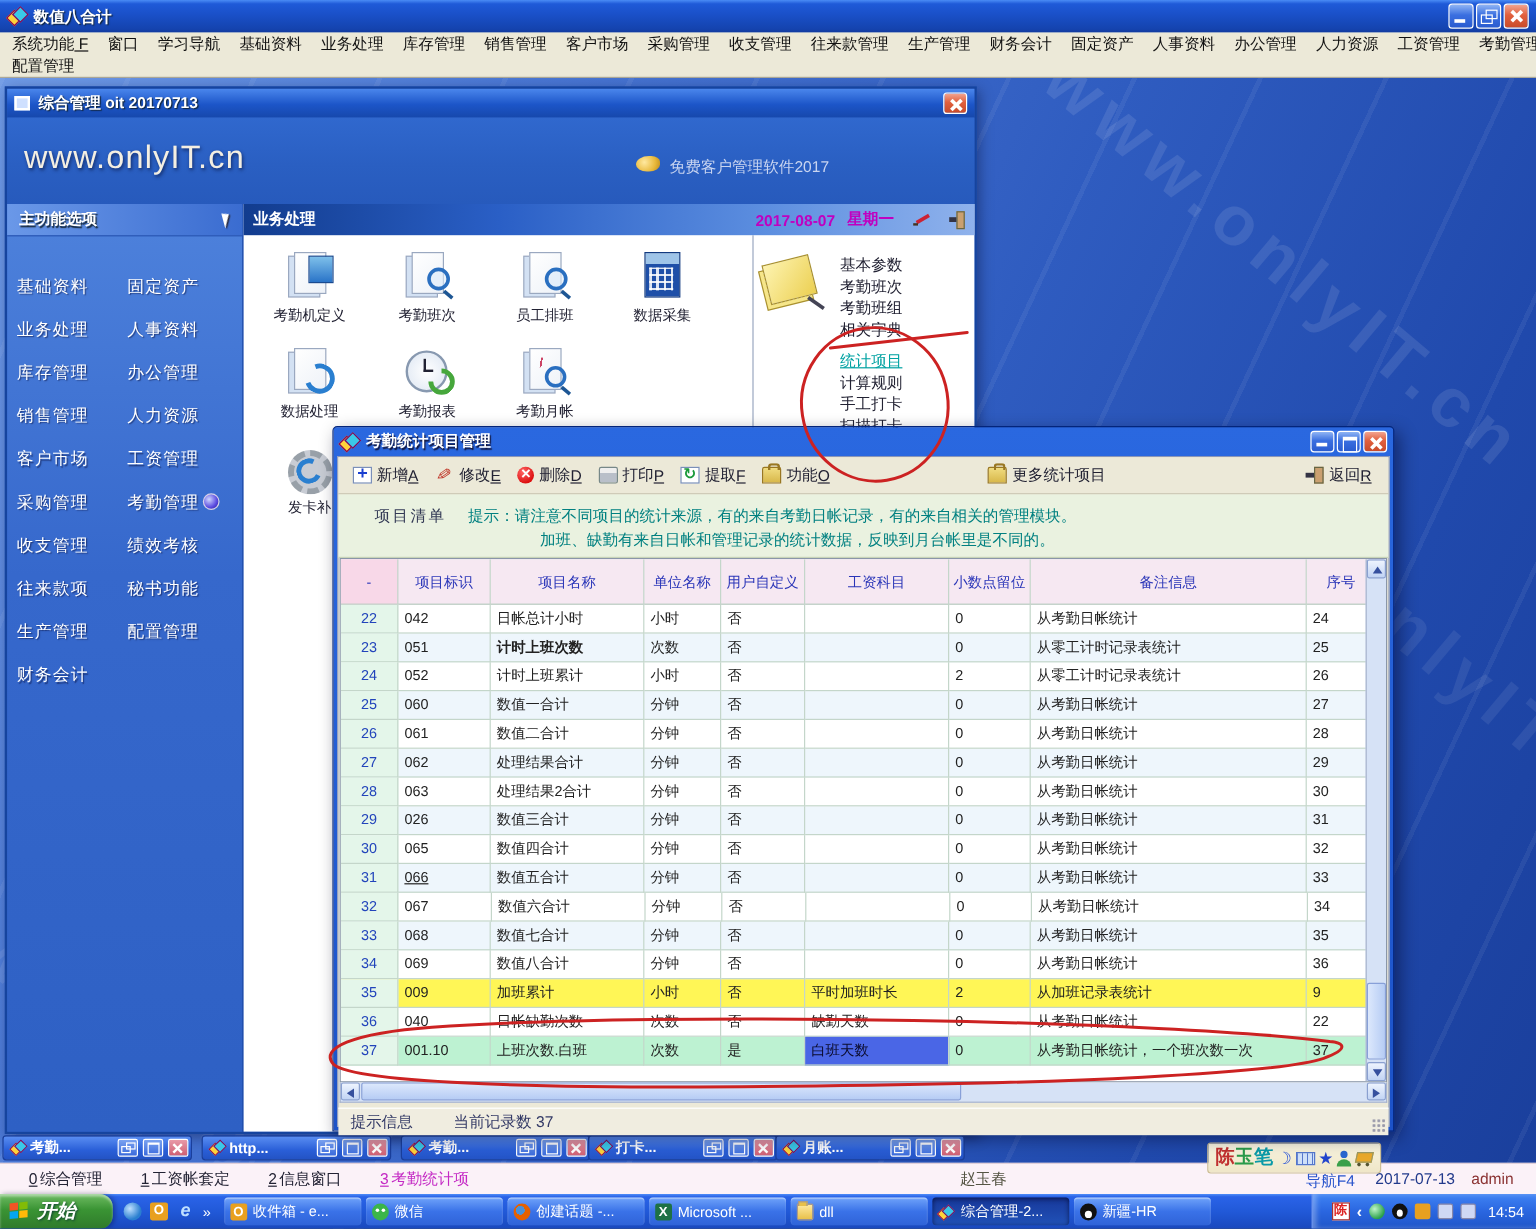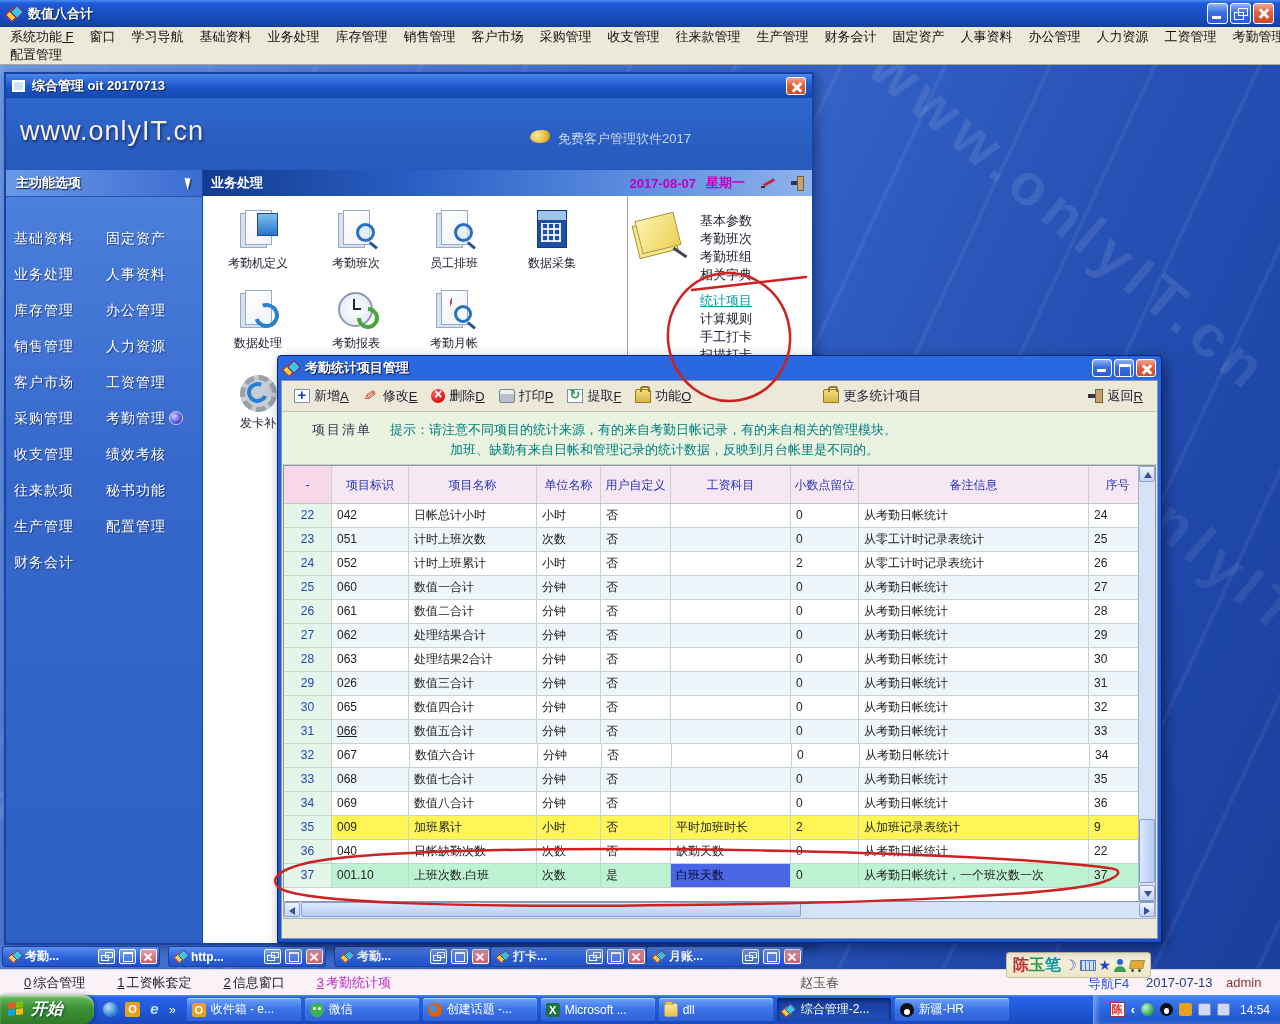--- a/index.html
+++ b/index.html
@@ -524,21 +524,21 @@
               <div class="td" style="width: 64px;">小时</div>
               <div class="td" style="width: 70px;">否</div>
               <div class="td" style="width: 120px;"></div>
               <div class="td" style="width: 68px;">0</div>
               <div class="td" style="width: 230px;">从考勤日帐统计</div>
               <div class="td" style="width: 58px;">24</div>
             </div>
             <div class="tr tr-alt">
               <div class="td td0" style="width: 48px;">23</div>
               <div class="td" style="width: 77px;">051</div>
-              <div class="td" style="width: 128px;">计时上班次数</div>
+              <div class="td" style="width: 128px; font-weight: bold;">计时上班次数</div>
               <div class="td" style="width: 64px;">次数</div>
               <div class="td" style="width: 70px;">否</div>
               <div class="td" style="width: 120px;"></div>
               <div class="td" style="width: 68px;">0</div>
               <div class="td" style="width: 230px;">从零工计时记录表统计</div>
               <div class="td" style="width: 58px;">25</div>
             </div>
             <div class="tr ">
               <div class="td td0" style="width: 48px;">24</div>
               <div class="td" style="width: 77px;">052</div>
@@ -705,20 +705,25 @@
         </div>
       </div>
       <div class="hscroll">
         <span class="hs-btn hs-left">
             <i class="tri tri-left"></i>
           </span>
         <span class="hs-thumb"></span>
         <span class="hs-btn hs-right">
             <i class="tri tri-right"></i>
           </span>
+      </div>
+      <div class="dlg-status">
+        <span>提示信息</span>
+        <span><span>当前记录数</span> <span>37</span></span>
+        <span class="grip"></span>
       </div>
     </div>
   </div>
 
   <svg class="annot" viewBox="0 0 1280 1024">
     <line x1="692" y1="290" x2="806" y2="277" stroke="#cc2222" stroke-width="2.5" stroke-linecap="round"></line>
     <ellipse cx="729" cy="337" rx="61" ry="64" transform="rotate(-9 729 337)" fill="none" stroke="#cc2222" stroke-width="2.5"></ellipse>
     <path d="M1108 868 C 980 851 560 842 360 856 C 292 861 266 874 278 887 C 296 903 460 908 680 905 C 880 903 1065 895 1103 882 C 1125 874 1120 869 1108 868" fill="none" stroke="#cc2222" stroke-width="2.5" stroke-linecap="round"></path>
   </svg>
 

